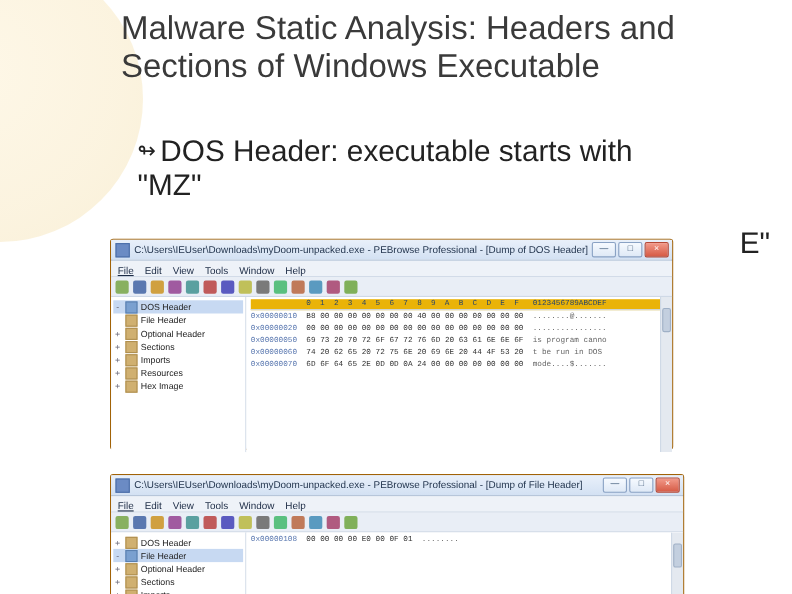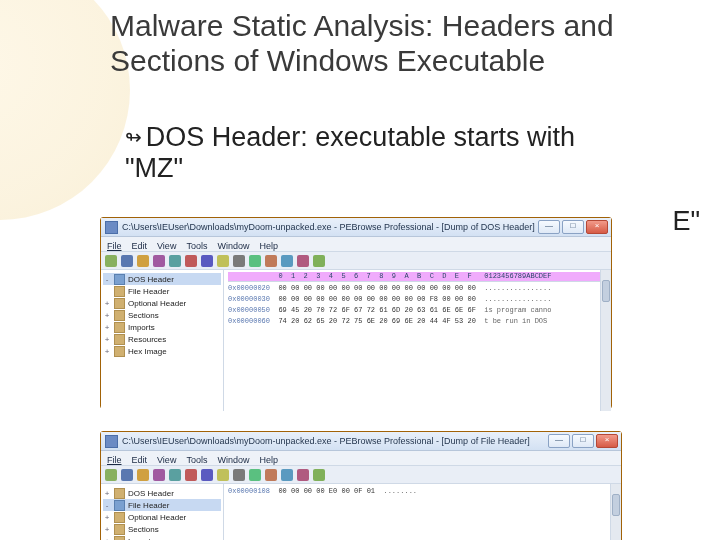--- a/index.html
+++ b/index.html
@@ -177,21 +177,21 @@
   }
   .hexhdr {
     font-family: "Courier New", monospace;
     font-size: 7px;
     color: #2a4668;
     border-bottom: 1px solid #cfd9e6;
     padding-bottom: 1px;
     margin-bottom: 1px;
     white-space: pre;
   }
-  .hexhdr.sel { background:#f0abfc; }
+  .hexhdr.sel { background:#eab308; }
   .hline {
     font-family: "Courier New", monospace;
     font-size: 7px;
     color: #333;
     white-space: pre;
     line-height: 11px;
   }
   .hline .addr { color:#5a78b0; }
   .hline .asc  { color:#666; }
   .scroll {
@@ -293,24 +293,25 @@
         </div>
         <div class="tree-row">
           <span class="tw">+</span>
           <span class="tico alt"></span>
           <span>Hex Image</span>
         </div>
       </div>
     <div class="hexpane">
       <div class="hexhdr sel">            0  1  2  3  4  5  6  7  8  9  A  B  C  D  E  F   0123456789ABCDEF</div>
       <div id="hex1">
+          <div class="hline"><span class="addr">0x00000010  </span><span>B8 00 00 00 00 00 00 00 40 00 00 00 00 00 00 00  </span><span class="asc">........@.......</span></div>
           <div class="hline"><span class="addr">0x00000020  </span><span>00 00 00 00 00 00 00 00 00 00 00 00 00 00 00 00  </span><span class="asc">................</span></div>
-          <div class="hline"><span class="addr">0x00000030  </span><span>00 00 00 00 00 00 00 00 00 00 00 00 F8 00 00 00  </span><span class="asc">................</span></div>
-          <div class="hline"><span class="addr">0x00000050  </span><span>69 45 20 70 72 6F 67 72 61 6D 20 63 61 6E 6E 6F  </span><span class="asc">is program canno</span></div>
+          <div class="hline"><span class="addr">0x00000050  </span><span>69 73 20 70 72 6F 67 72 76 6D 20 63 61 6E 6E 6F  </span><span class="asc">is program canno</span></div>
           <div class="hline"><span class="addr">0x00000060  </span><span>74 20 62 65 20 72 75 6E 20 69 6E 20 44 4F 53 20  </span><span class="asc">t be run in DOS </span></div>
+          <div class="hline"><span class="addr">0x00000070  </span><span>6D 6F 64 65 2E 0D 0D 0A 24 00 00 00 00 00 00 00  </span><span class="asc">mode....$.......</span></div>
         </div>
       <div class="scroll"></div>
     </div>
   </div>
 </div>
 
 <div class="window win2">
   <div class="titlebar">
     <div class="appicon"></div>
     <span>C:\Users\IEUser\Downloads\myDoom-unpacked.exe - PEBrowse Professional - [Dump of File Header]</span>

